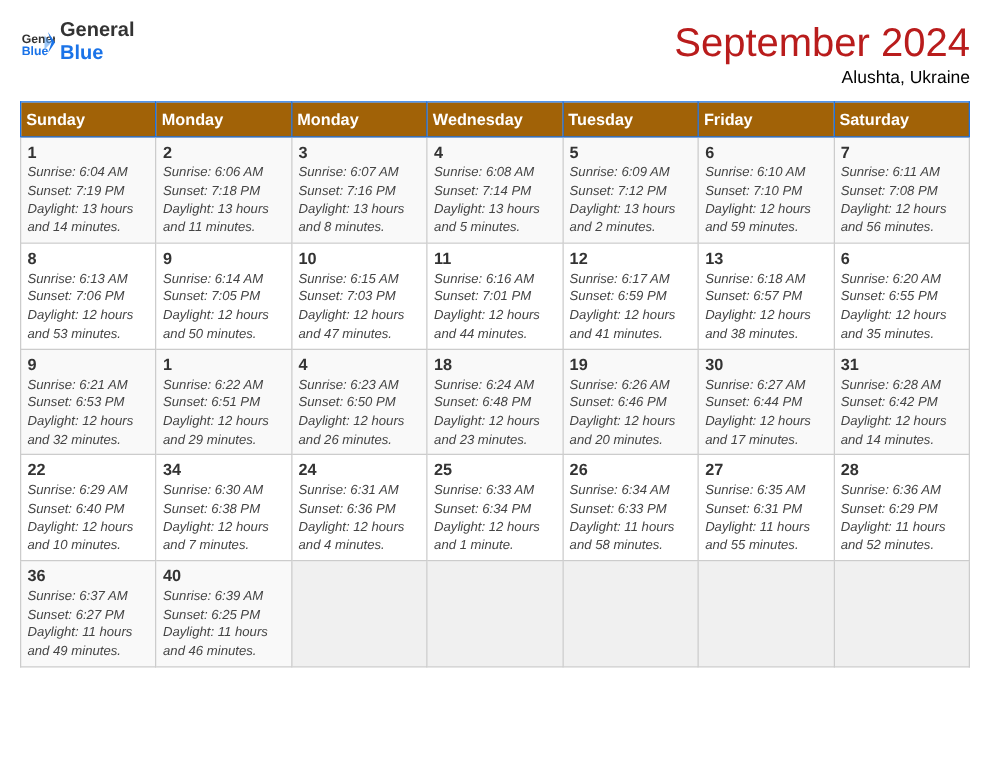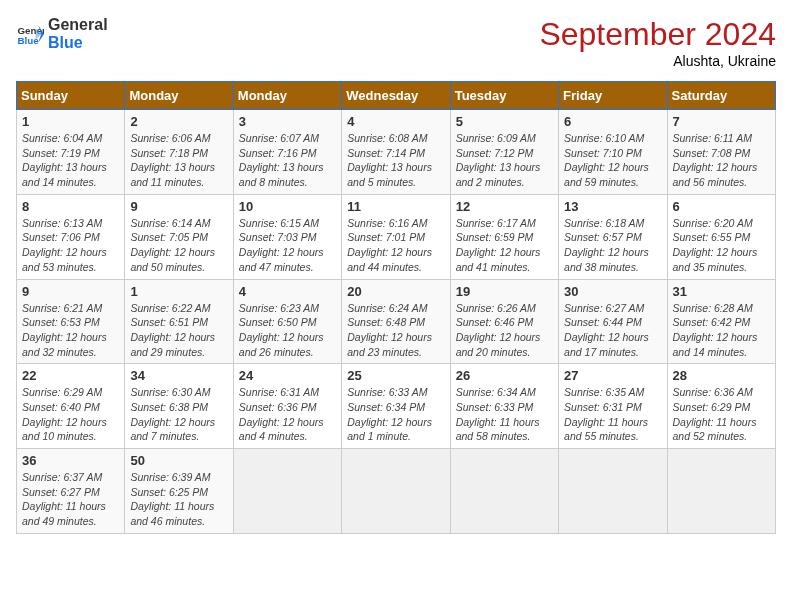--- a/index.html
+++ b/index.html
@@ -184,21 +184,21 @@
         </td>
         <td>
           <span class="day-num">1</span>
           <div class="day-info">Sunrise: 6:22 AM<br>Sunset: 6:51 PM<br>Daylight: 12 hours and 29 minutes.</div>
         </td>
         <td>
           <span class="day-num">4</span>
           <div class="day-info">Sunrise: 6:23 AM<br>Sunset: 6:50 PM<br>Daylight: 12 hours and 26 minutes.</div>
         </td>
         <td>
-          <span class="day-num">20</span>
+          <span class="day-num">18</span>
           <div class="day-info">Sunrise: 6:24 AM<br>Sunset: 6:48 PM<br>Daylight: 12 hours and 23 minutes.</div>
         </td>
         <td>
           <span class="day-num">19</span>
           <div class="day-info">Sunrise: 6:26 AM<br>Sunset: 6:46 PM<br>Daylight: 12 hours and 20 minutes.</div>
         </td>
         <td>
           <span class="day-num">30</span>
           <div class="day-info">Sunrise: 6:27 AM<br>Sunset: 6:44 PM<br>Daylight: 12 hours and 17 minutes.</div>
         </td>
@@ -236,21 +236,21 @@
           <span class="day-num">28</span>
           <div class="day-info">Sunrise: 6:36 AM<br>Sunset: 6:29 PM<br>Daylight: 11 hours and 52 minutes.</div>
         </td>
       </tr>
       <tr>
         <td>
           <span class="day-num">36</span>
           <div class="day-info">Sunrise: 6:37 AM<br>Sunset: 6:27 PM<br>Daylight: 11 hours and 49 minutes.</div>
         </td>
         <td>
-          <span class="day-num">50</span>
+          <span class="day-num">40</span>
           <div class="day-info">Sunrise: 6:39 AM<br>Sunset: 6:25 PM<br>Daylight: 11 hours and 46 minutes.</div>
         </td>
         <td class="empty-cell"></td>
         <td class="empty-cell"></td>
         <td class="empty-cell"></td>
         <td class="empty-cell"></td>
         <td class="empty-cell"></td>
       </tr>
     </tbody>
 </table>

